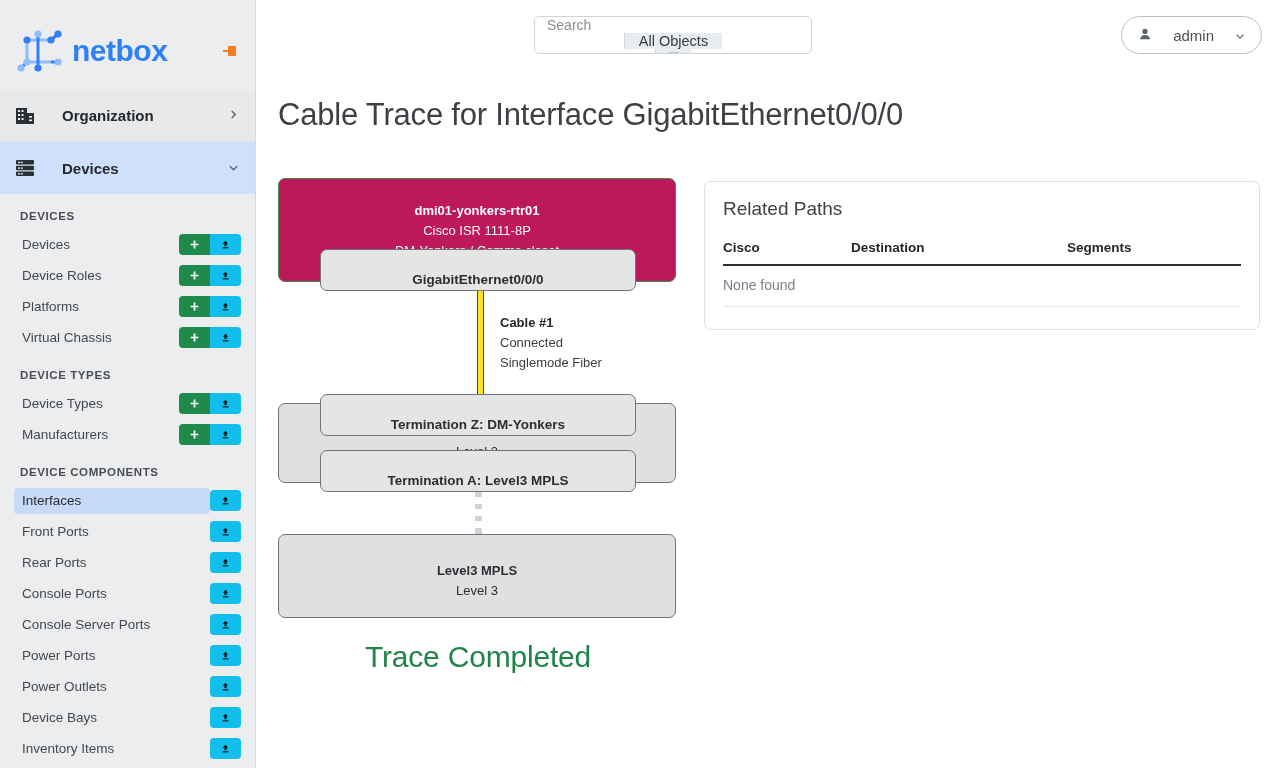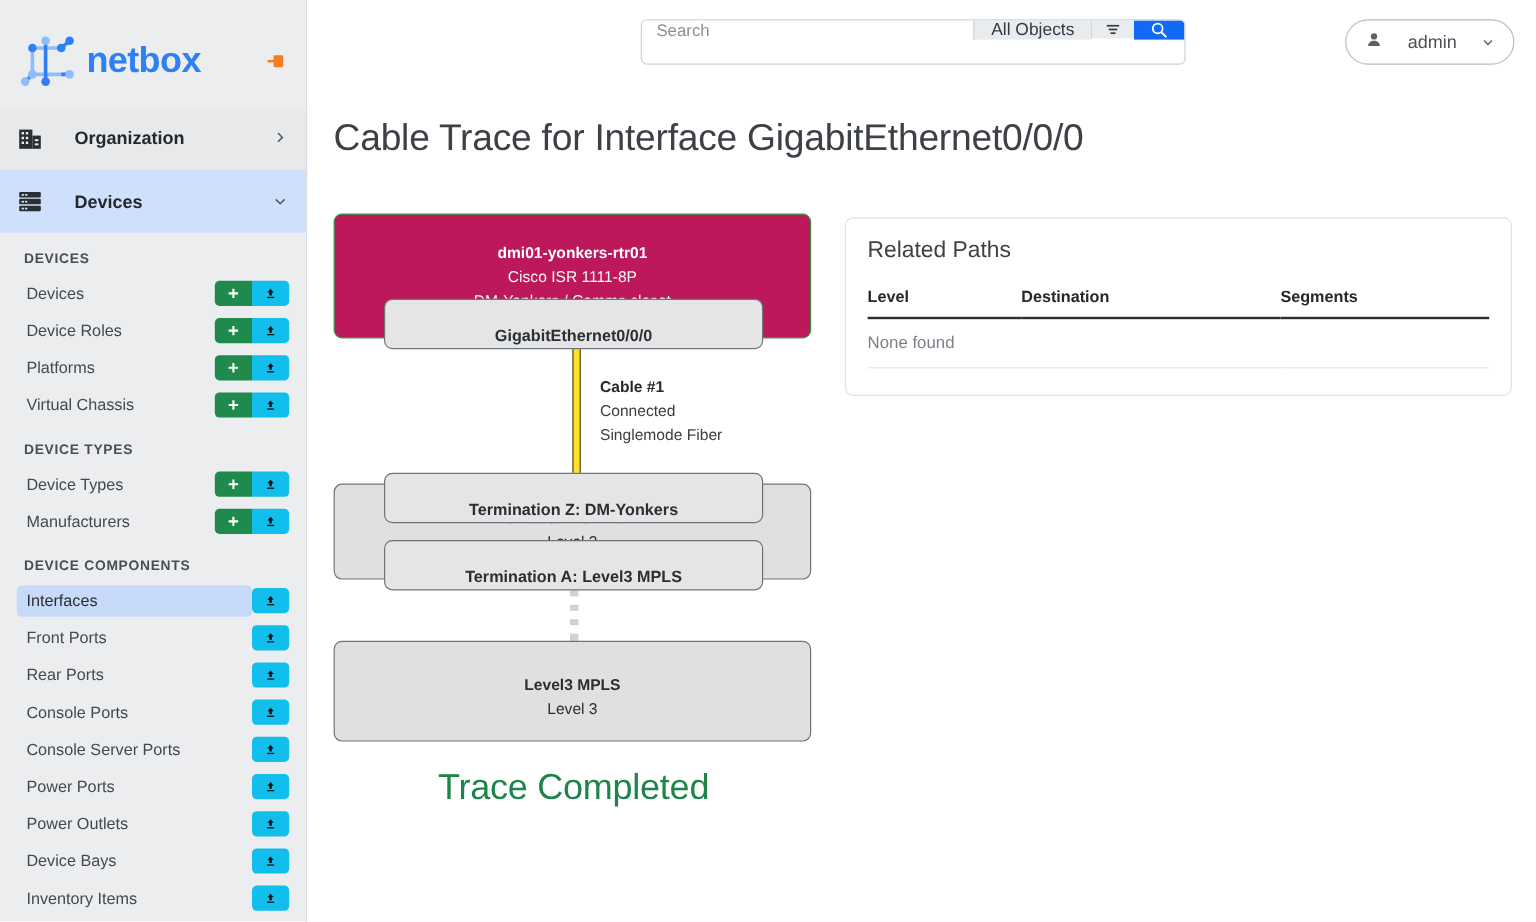--- a/index.html
+++ b/index.html
@@ -69,24 +69,25 @@
   .mini-btn svg { display: block; }
   .mini-add { background: #1f8a4c; border-radius: 4px 0 0 4px; }
   .mini-imp { background: #12bfec; border-radius: 0 4px 4px 0; }
   .mini-imp.only { border-radius: 4px; }
 
   
   .main { flex: 1 1 auto; height: 768px; position: relative; overflow: hidden; background:#fff; }
 
   .topbar { height: 70px; display: flex; align-items: center; padding: 0 18px; }
   .search-wrap {
-    display: flex; align-items: flex-start; height: 38px;
+    display: flex; align-items: center; height: 38px;
     margin: 0 auto 0 260px;
     border: 1px solid #ced4da; border-radius: 5px; overflow: hidden;
     background: #fff;
+    flex-direction: column;
   }
   .search-input {
     width: 276px; border: 0; outline: none; padding: 0 12px;
     font-size: 14px; font-family: "Liberation Sans", sans-serif; color: #3c4043;
     background: #fff;
   }
   .search-input::placeholder { color: #8a8f94; }
   .search-scope {
     display: flex; align-items: center; padding: 0 14px;
     background: #e9ecef; color: #343a40; font-size: 14.5px;
@@ -580,21 +581,21 @@
 
         <div class="trace-done">Trace Completed</div>
       </div>
 
       <div class="right-col">
         <div class="card">
           <div class="card-title">Related Paths</div>
           <table class="paths">
             <thead>
               <tr>
-                <th class="c1">Level</th>
+                <th class="c1">Cisco</th>
                 <th class="c2">Destination</th>
                 <th class="c3">Segments</th>
               </tr>
             </thead>
             <tbody>
               <tr>
                 <td colspan="3">None found</td>
               </tr>
             </tbody>
           </table>

